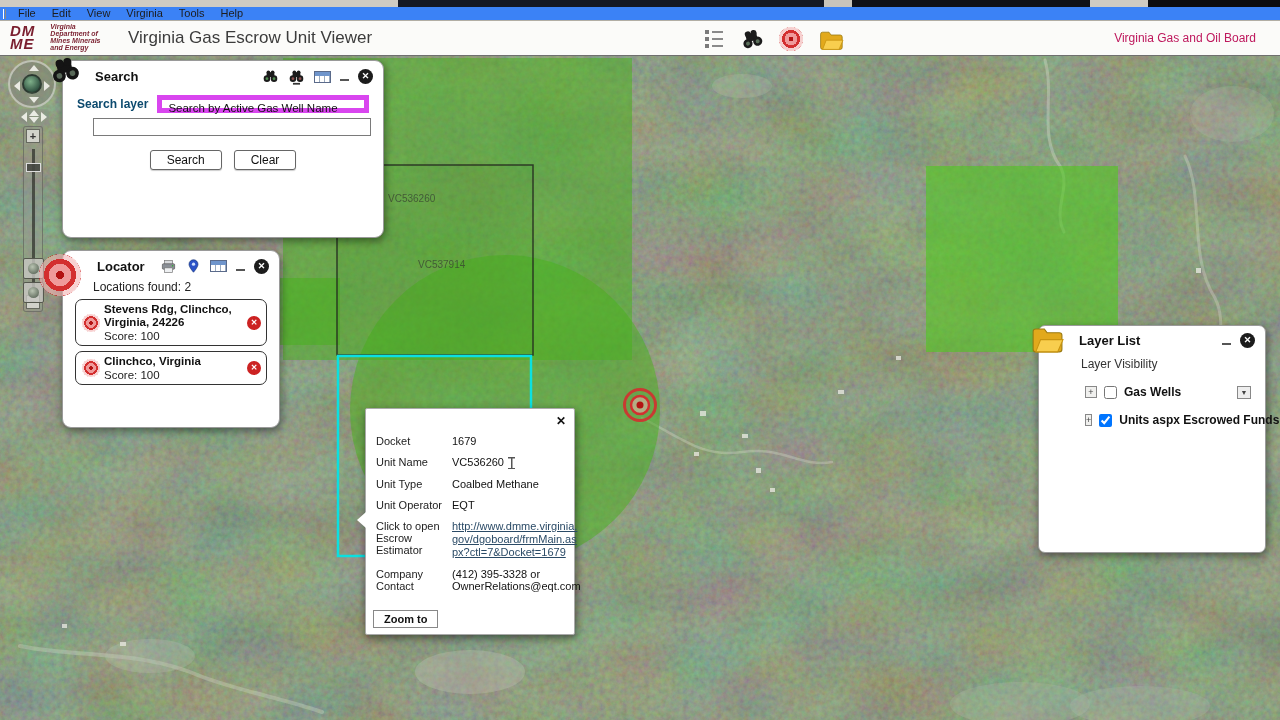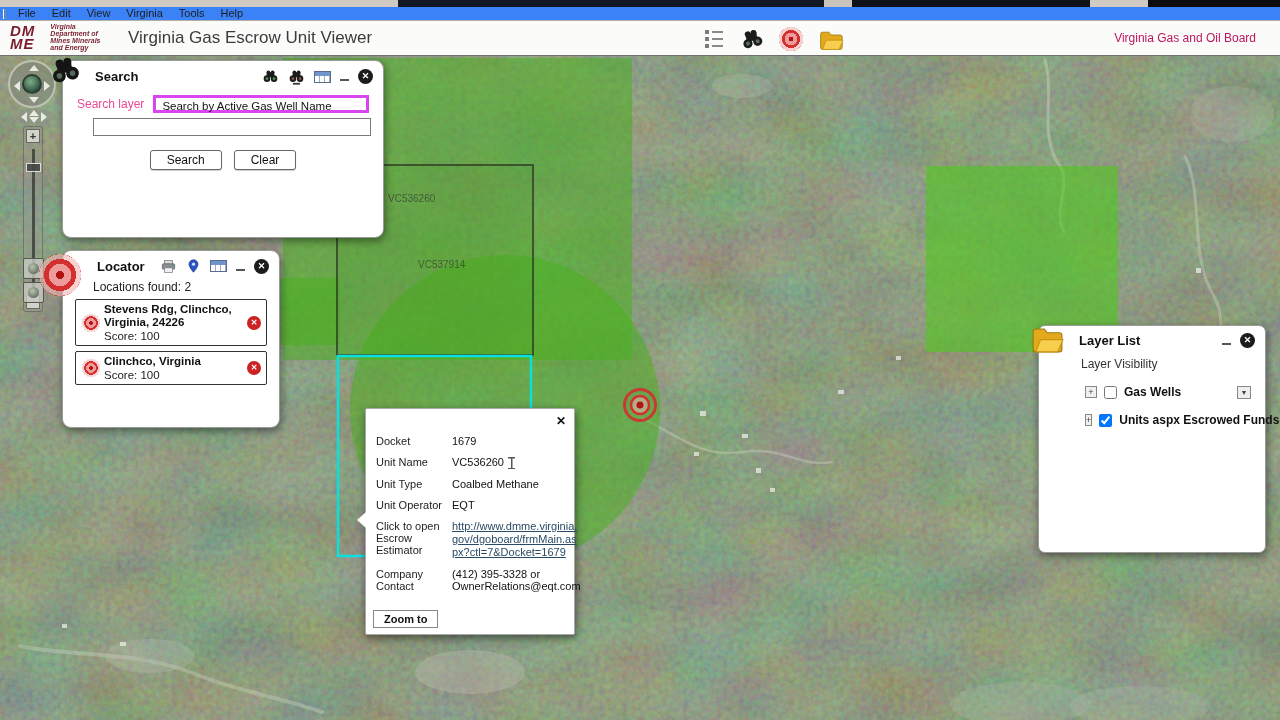--- a/index.html
+++ b/index.html
@@ -80,34 +80,34 @@
   .panel { position:absolute; background:#fff; border:1px solid #9a9a9a; border-radius:9px;
     box-shadow:1px 3px 8px rgba(0,0,0,.45); z-index:5; }
   .panel-hd { display:flex; align-items:center; padding:7px 10px 2px 10px; }
   .panel-hd .ttl { font-size:13px; font-weight:bold; color:#111; }
   .panel-hd .spring { flex:1; }
   .panel-hd .icons { display:flex; gap:9px; align-items:center; }
 
   
   .search-panel { left:62px; top:4px; width:322px; height:178px; }
   .srch-row { display:flex; align-items:center; padding:8px 14px 0 14px; }
-  .srch-row label { font-size:12px; color:#ec4899; white-space:nowrap; }
-  .combo { flex:1; margin-left:9px; height:18px; border:3px solid #d946ef; font-size:11.5px; color:#111;
+  .srch-row label { font-size:12px; color:#0c4a6e; white-space:nowrap;font-weight:bold; }
+  .combo { flex:1; margin-left:9px; height:18px; border:5px solid #d946ef; font-size:11.5px; color:#111;
     line-height:16px; padding-left:6px; background:#fff; cursor:pointer; }
   .center-lbl { text-align:center; font-size:12px; color:#222; margin-top:7px; }
   .well-input { display:block; margin:5px 14px 0 30px; width:278px; height:18px; border:1px solid #7a7a7a; font-size:12px; padding:0 4px; }
   .btn-row { display:flex; justify-content:center; gap:12px; margin-top:14px; }
   .btn { background:#fff; border:1px solid #666; border-radius:3px; font-size:12px; color:#111;
     padding:2px 16px; cursor:pointer; box-shadow:0 1px 1px rgba(0,0,0,.2); }
   .corner-binoc { position:absolute; left:-14px; top:-8px; transform:rotate(-12deg); }
 
   
   .locator-panel { left:62px; top:194px; width:218px; height:178px; }
   .loc-status { font-size:12px; color:#222; margin:4px 0 2px 30px; }
-  .loc-card { position:relative; margin:5px 12px 0 12px; border:1.5px solid #333; border-radius:2px; padding:3px 22px 3px 28px; cursor:pointer; }
+  .loc-card { position:relative; margin:5px 12px 0 12px; border:1.5px solid #333; border-radius:7px; padding:3px 22px 3px 28px; cursor:pointer; }
   .loc-card .nm { font-size:11.5px; font-weight:bold; color:#111; line-height:13px; }
   .loc-card .sc { font-size:11.5px; color:#222; margin-top:1px; }
   .loc-card .mk { position:absolute; left:6px; top:50%; margin-top:-9px; width:18px; height:18px; }
   .loc-card .del { position:absolute; right:5px; top:50%; margin-top:-7px; width:14px; height:14px; border-radius:50%;
     background:#c22; color:#fff; font-size:8px; font-weight:bold; text-align:center; line-height:14px; cursor:pointer; }
   .corner-target { position:absolute; left:-24px; top:3px; width:42px; height:42px; }
 
   
   .popup { position:absolute; left:365px; top:352px; width:210px; height:227px; background:#fff;
     border:1px solid #aaa; border-radius:2px; box-shadow:1px 3px 8px rgba(0,0,0,.5); z-index:6;

